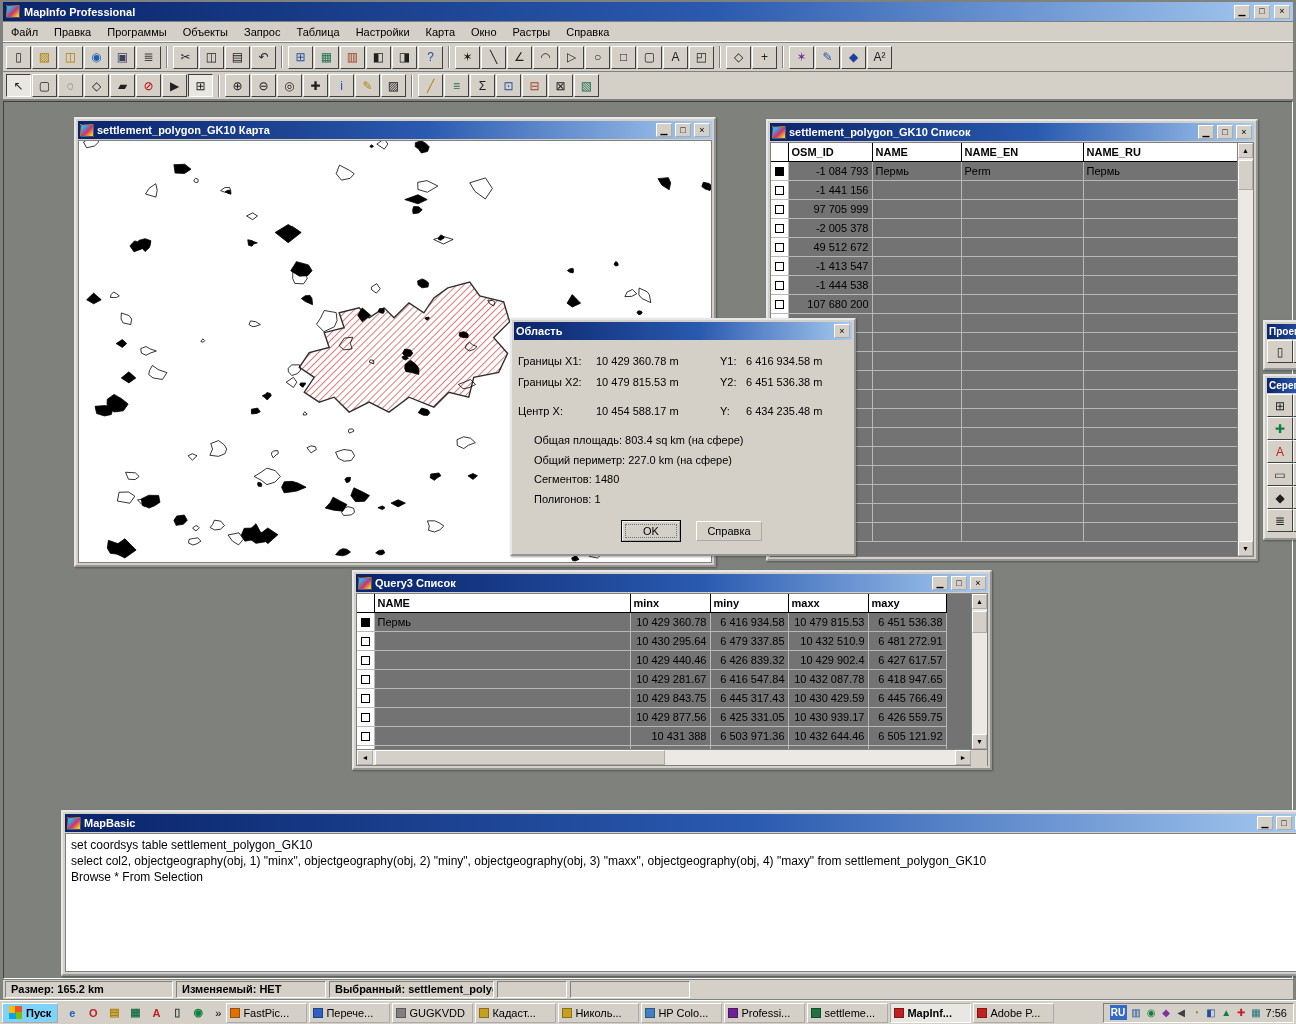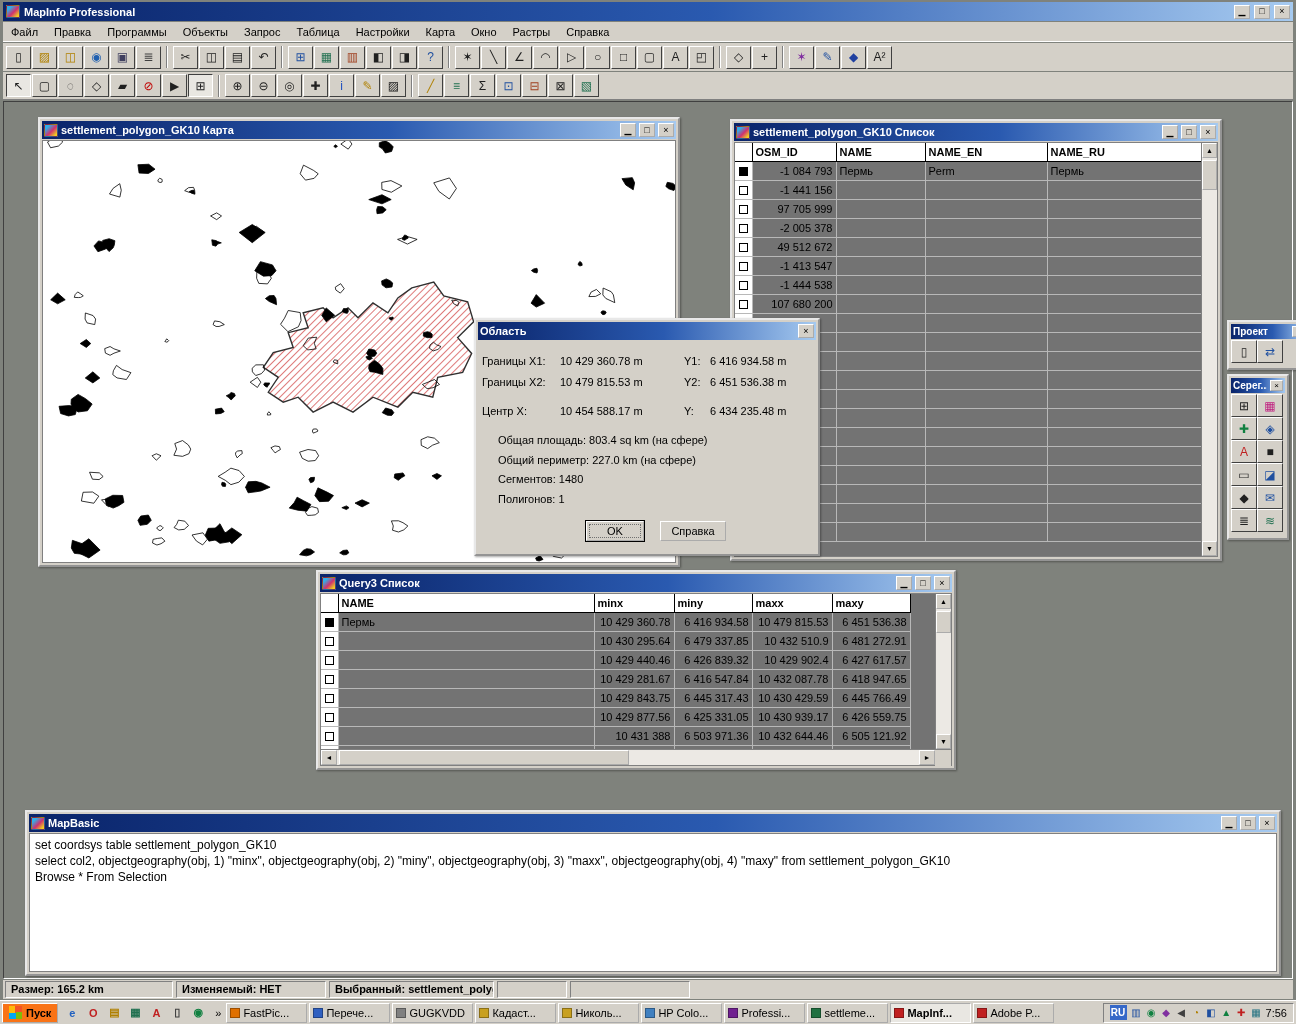--- a/index.html
+++ b/index.html
@@ -1,18 +1,18 @@
 <!DOCTYPE html>
 <html><head>
 <meta charset="utf-8">
 <style>
   * { margin:0; padding:0; box-sizing:border-box; font-family:"Liberation Sans",sans-serif; }
   html,body { width:1296px; height:1024px; }
   body { position:relative; overflow:hidden; background:#7f827c; font-size:11px; color:#000; }
-  .win  { position:absolute; background:#d4d0c8; border:2px outset #e8e8e8; box-shadow:1px 1px 2px rgba(0,0,0,.35); }
+  .win  { position:absolute; background:#d4d0c8; border:2px outset #e8e8e8; box-shadow:1px 1px 2px rgba(0,0,0,.35);margin-left:36px; }
   .titlebar { position:absolute; left:2px; top:2px; right:2px; height:18px;
               background:linear-gradient(90deg,#0a246a 0%,#2a5ab0 55%,#a6caf0 100%);
               display:flex; align-items:center; gap:3px; padding:0 2px; color:#fff; font-weight:bold; }
   .titlebar .t { flex:1; font-size:11px; white-space:nowrap; overflow:hidden; }
   .wbtn { width:16px; height:14px; background:#d4d0c8; border:1px outset #fff; color:#000;
           font-size:9px; line-height:11px; text-align:center; padding:0; flex:none; }
   .winicon { width:14px; height:13px; flex:none; background:linear-gradient(135deg,#30b0e8 20%,#d03070 55%,#f0d020 90%); border:1px solid rgba(0,0,0,.35); }
 
   
   .main-title { position:absolute; left:3px; top:2px; right:3px; height:19px;
@@ -84,21 +84,21 @@
 
   
   .statusbar { position:absolute; left:3px; right:3px; bottom:25px; height:19px; background:#d4d0c8;
                display:flex; gap:3px; padding:1px 2px; }
   .spanel { border:1px solid; border-color:#808080 #fff #fff #808080; padding:1px 5px; white-space:nowrap; overflow:hidden; flex:none;font-weight:bold; }
 
   
   .taskbar { position:absolute; left:0; right:0; bottom:0; height:24px; background:#d4d0c8; border-top:1px solid #fff;
              display:flex; align-items:center; gap:2px; padding:1px 2px; }
   .start { height:20px; display:flex; align-items:center; gap:4px; font-weight:bold; font-size:11px;
-           border:1px outset #fff; background:#f97316; padding:0 6px; flex:none; }
+           border:1px outset #fff; background:#7dd3fc; padding:0 6px; flex:none; }
   .start-logo { width:13px; height:13px; background:conic-gradient(#f35325 0 25%,#81bc06 0 50%,#05a6f0 0 75%,#ffba08 0); flex:none; }
   .ql { display:flex; align-items:center; gap:1px; padding:0 2px; flex:none; }
   .qbtn { width:20px; height:20px; background:transparent; border:none; font-size:11px; font-weight:bold; padding:0; }
   .chev { width:12px; background:transparent; border:none; font-size:11px; padding:0; }
   .task { width:81px; height:20px; border:1px outset #fff; background:#d4d0c8; display:flex; align-items:center; gap:3px;
           padding:0 3px; font-size:11px; overflow:hidden; white-space:nowrap; flex:none; }
   .task.active { border:1px inset #fff; background:#e9e7e2; font-weight:bold; }
   .task-ic { width:10px; height:10px; flex:none; border:1px solid rgba(0,0,0,.3); }
   .tray { margin-left:auto; height:20px; display:flex; align-items:center; gap:3px; padding:0 6px;
           border:1px solid; border-color:#808080 #fff #fff #808080; flex:none; }

